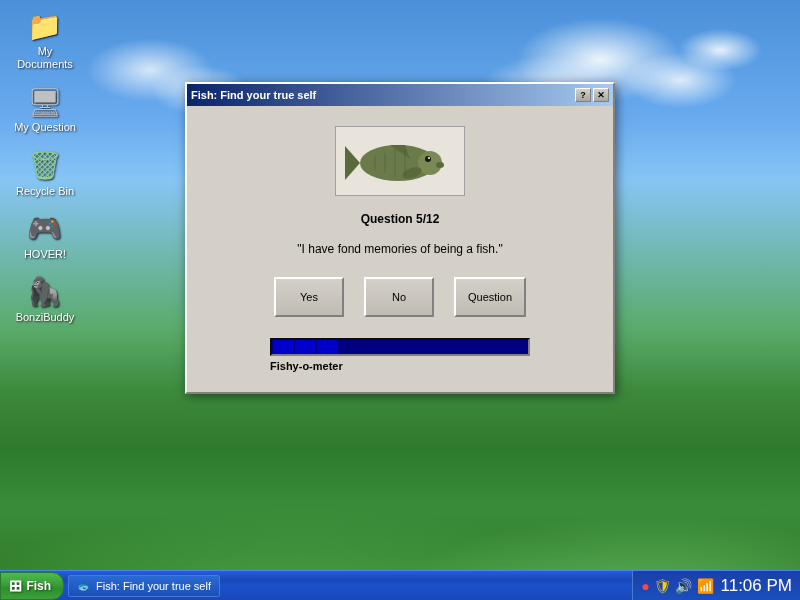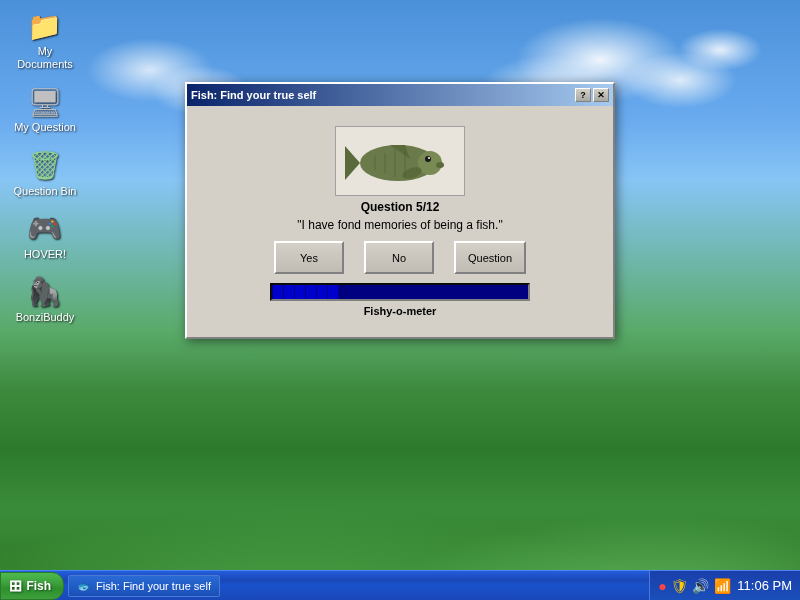--- a/index.html
+++ b/index.html
@@ -175,21 +175,21 @@
     .taskbar-tray-icons {
       display: flex;
       align-items: center;
       gap: 4px;
       color: white;
       font-size: 14px;
     }
 
     .taskbar-clock {
       color: white;
-      font-size: 13px;
+      font-size: 17px;
     }
 
     
     .window {
       position: absolute;
       top: 82px;
       left: 185px;
       width: 430px;
       background: #d4d0c8;
       border: 2px solid #808080;
@@ -242,21 +242,21 @@
     .win-btn-close {
       background: linear-gradient(180deg, #d4d0c8 0%, #a8a8a0 100%);
     }
 
     .window-content {
       padding: 20px 30px;
       background: #d4d0c8;
       display: flex;
       flex-direction: column;
       align-items: center;
-      gap: 4px;
+      gap: 16px;
     }
 
     .fish-image {
       width: 130px;
       height: 70px;
       display: flex;
       align-items: center;
       justify-content: center;
       border: 1px solid #a0a0a0;
       background: #e8e4dc;
@@ -282,21 +282,21 @@
     }
 
     .buttons-row {
       display: flex;
       gap: 20px;
       margin-top: 5px;
     }
 
     .dialog-btn {
       min-width: 70px;
-      height: 33px;
+      height: 40px;
       background: linear-gradient(180deg, #d4d0c8 0%, #c0bcb4 100%);
       border: 2px solid #808080;
       border-top-color: #ffffff;
       border-left-color: #ffffff;
       font-size: 11px;
       cursor: pointer;
       padding: 0 12px;
       font-family: 'Tahoma', 'Arial', sans-serif;
     }
 
@@ -328,21 +328,20 @@
       width: 10px;
       height: 14px;
       background: #0000cc;
       flex-shrink: 0;
     }
 
     .progress-label {
       font-size: 11px;
       font-weight: bold;
       color: #000;
-      text-align: center;
       margin-top: 4px;
     }
 
     
     .tray-red { color: #ff4444; }
     .tray-yellow { color: #ffcc00; }
     .tray-orange { color: #ff8800; }
   </style>
 </head>
 <body>
@@ -353,21 +352,21 @@
     <div class="desktop-icon">
       <div class="icon-img icon-mydocs">📁</div>
       <div class="icon-label">My Documents</div>
     </div>
     <div class="desktop-icon">
       <div class="icon-img icon-mycomp">🖥</div>
       <div class="icon-label">My Question</div>
     </div>
     <div class="desktop-icon">
       <div class="icon-img icon-recycle">🗑</div>
-      <div class="icon-label">Question Bin</div>
+      <div class="icon-label">Recycle Bin</div>
     </div>
     <div class="desktop-icon">
       <div class="icon-img icon-hover">🎮</div>
       <div class="icon-label">HOVER!</div>
     </div>
     <div class="desktop-icon">
       <div class="icon-img icon-bonzi">🦍</div>
       <div class="icon-label">BonziBuddy</div>
     </div>
   </div>

